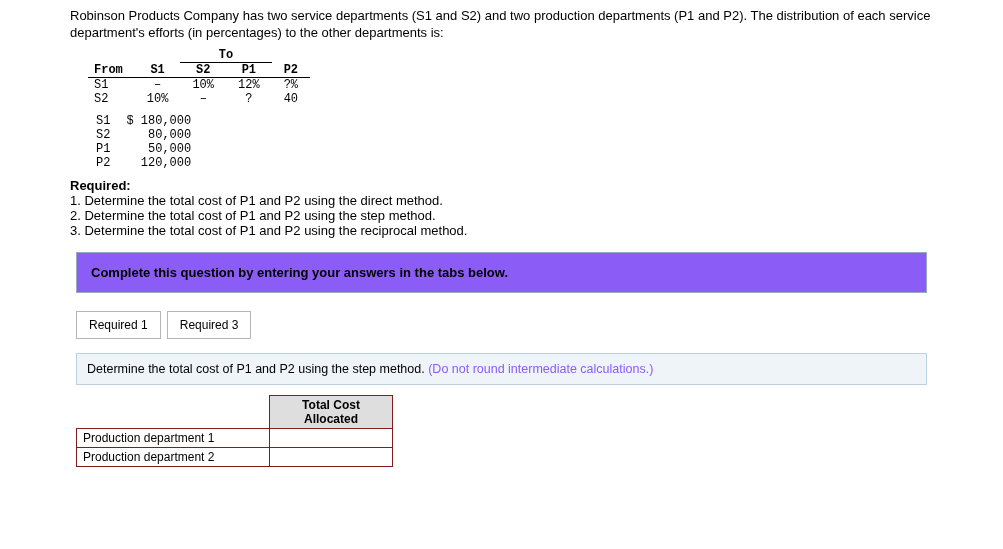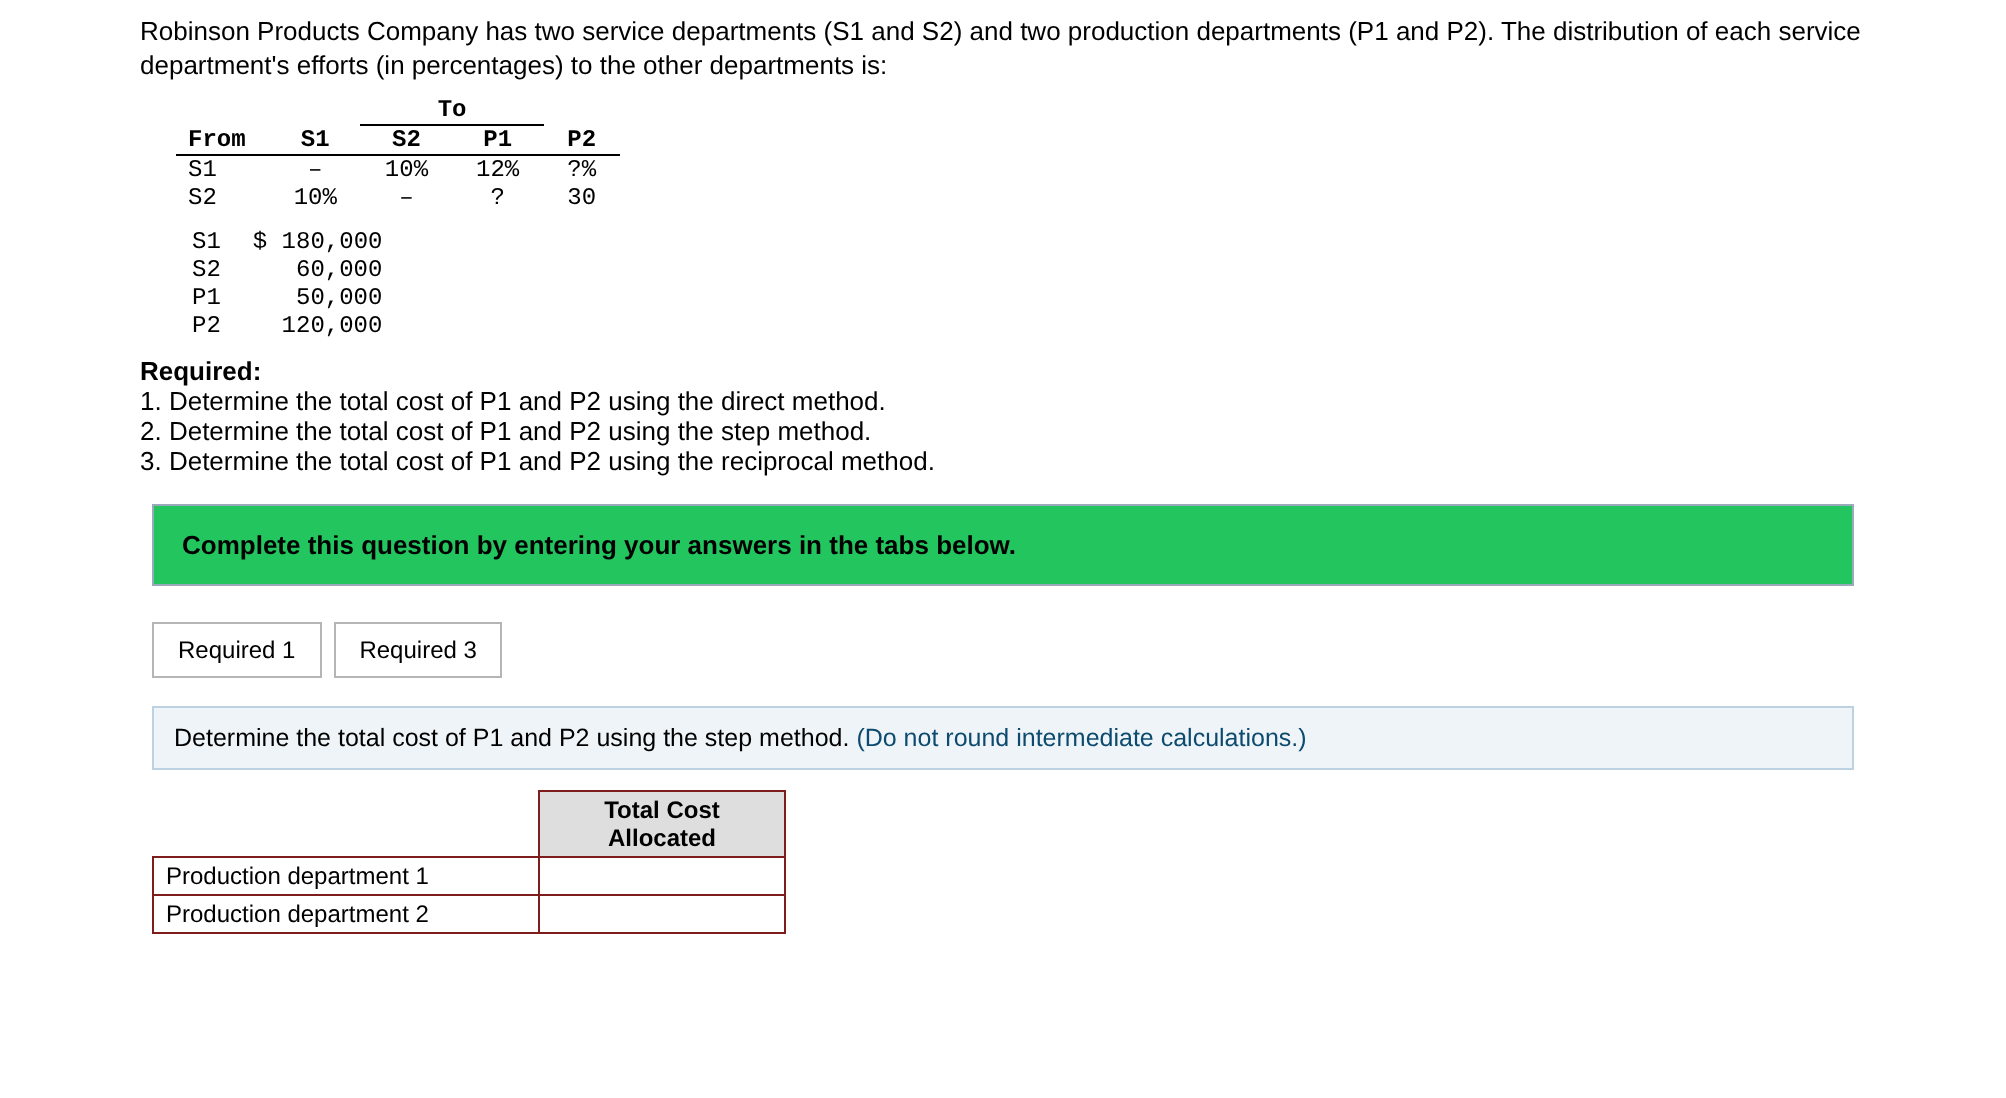--- a/index.html
+++ b/index.html
@@ -46,21 +46,21 @@
     margin: 6px 18px;
   }
   table.costs td { padding: 0 8px; }
   table.costs td.val { text-align: right; }
 
   .req-label { font-weight: bold; margin-top: 8px; }
   .req-list { margin: 0 0 14px 0; }
 
   .boxed {
     border: 1px solid #9ab;
-    background: #22c55e;
+    background: #8b5cf6;
     padding: 12px 14px;
     margin: 4px 6px 18px 6px;
     font-weight: bold;
   }
 
   .tabs {
     display: flex;
     gap: 6px;
     margin: 0 6px 14px 6px;
   }
@@ -76,21 +76,21 @@
     box-shadow: 0 0 0 1px #888 inset;
   }
 
   .question-box {
     border: 1px solid #bcd2e3;
     background: #eef4f8;
     padding: 8px 10px;
     margin: 0 6px 10px 6px;
     font-size: 12.5px;
   }
-  .red { color: #0c4a6e; }
+  .red { color: #8b5cf6; }
 
   table.answer {
     border-collapse: collapse;
     margin: 0 6px;
     font-size: 12px;
   }
   table.answer th, table.answer td {
     border: 1px solid #7f1d1d;
     padding: 2px 6px;
   }
@@ -148,35 +148,35 @@
         <td>–</td>
         <td>10%</td>
         <td>12%</td>
         <td>?%</td>
       </tr>
       <tr>
         <td>S2</td>
         <td>10%</td>
         <td>–</td>
         <td>?</td>
-        <td>30</td>
+        <td>40</td>
       </tr>
     </tbody>
   </table>
 
 
   <table class="costs">
     <tbody>
         <tr>
           <td>S1</td>
           <td class="val">$ 180,000</td>
         </tr>
     <tr>
           <td>S2</td>
-          <td class="val">60,000</td>
+          <td class="val">80,000</td>
         </tr>
     <tr>
           <td>P1</td>
           <td class="val">50,000</td>
         </tr>
     <tr>
           <td>P2</td>
           <td class="val">120,000</td>
         </tr>
   </tbody>

